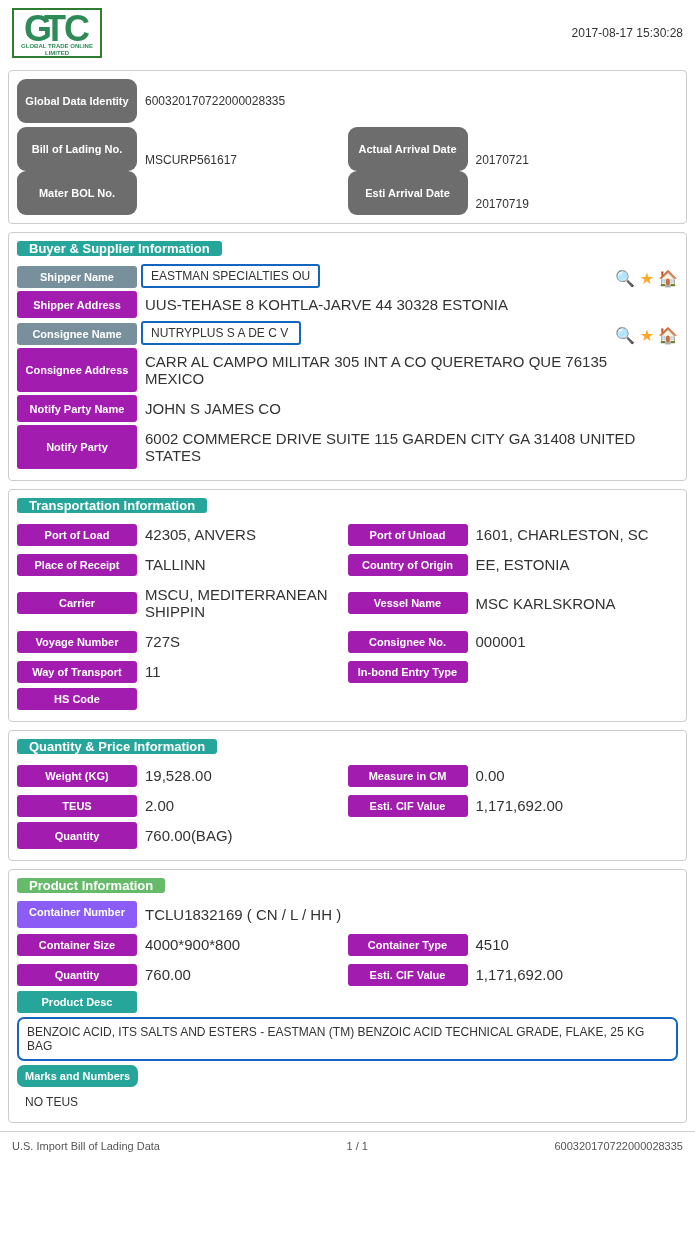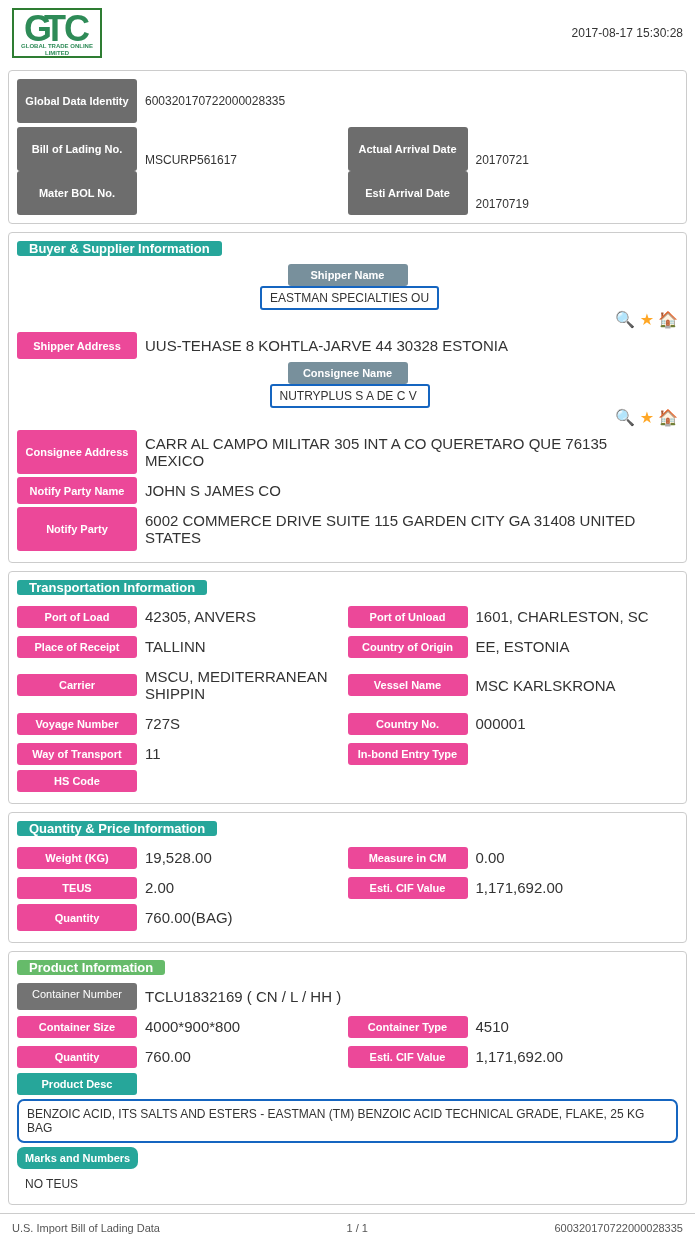--- a/index.html
+++ b/index.html
@@ -60,21 +60,21 @@
     .field-row {
       display: flex;
       align-items: center;
       margin-bottom: 4px;
     }
 
     .field-label {
       background: #6d6d6d;
       color: #fff;
       padding: 16px 8px;
-      border-radius: 3px;
+      border-radius: 9px;
       font-size: 11px;
       font-weight: bold;
       min-width: 120px;
       text-align: center;
     }
 
     .field-value {
       padding: 4px 8px;
       font-size: 12px;
       color: #333;
@@ -116,21 +116,21 @@
     }
 
     
     .info-row {
       display: flex;
       align-items: stretch;
       margin-bottom: 3px;
     }
 
     .info-label {
-      background: #ec4899;
+      background: #a21caf;
       color: #fff;
       padding: 5px 8px;
       border-radius: 3px;
       font-size: 11px;
       font-weight: bold;
       min-width: 120px;
       text-align: center;
       display: flex;
       align-items: center;
       justify-content: center;
@@ -156,23 +156,22 @@
 
     .info-col-right {
       display: flex;
       flex: 1;
       align-items: center;
     }
 
     
     .shipper-row {
       display: flex;
-      align-items: center;
+      align-items: flex-end;
       margin-bottom: 3px;
-      flex-direction: column;
     }
 
     .shipper-label {
       background: #78909c;
       color: #fff;
       padding: 5px 8px;
       border-radius: 3px;
       font-size: 11px;
       font-weight: bold;
       min-width: 120px;
@@ -208,26 +207,26 @@
     }
 
     .icon-home {
       font-size: 16px;
       color: #ef5350;
       cursor: pointer;
     }
 
     
     .container-number-label {
-      background: #737373;
+      background: #8b5cf6;
       color: #fff;
       padding: 5px 8px;
       border-radius: 3px;
       font-size: 11px;
-      font-weight: normal;
+      font-weight: bold;
       min-width: 120px;
       text-align: center;
     }
 
     .product-desc-label {
       background: #26a69a;
       color: #fff;
       padding: 5px 8px;
       border-radius: 3px;
       font-size: 11px;
@@ -405,21 +404,21 @@
     </div>
   </div>
 
   
   <div class="info-row-double">
     <div class="info-col">
       <div class="info-label">Voyage Number</div>
       <div class="info-value">727S</div>
     </div>
     <div class="info-col-right">
-      <div class="info-label">Country No.</div>
+      <div class="info-label">Consignee No.</div>
       <div class="info-value">000001</div>
     </div>
   </div>
 
   
   <div class="info-row-double">
     <div class="info-col">
       <div class="info-label">Way of Transport</div>
       <div class="info-value">11</div>
     </div>

